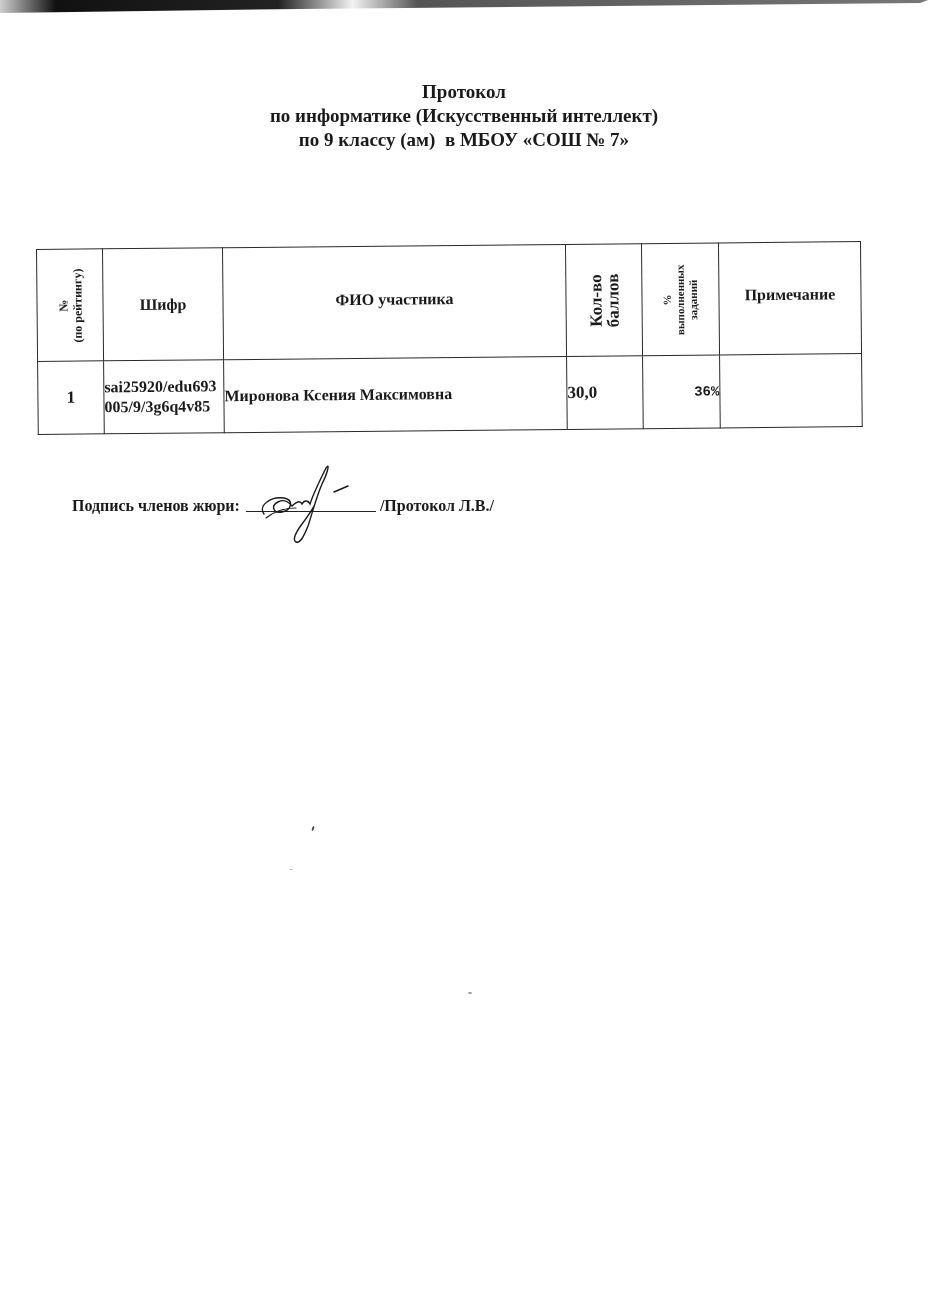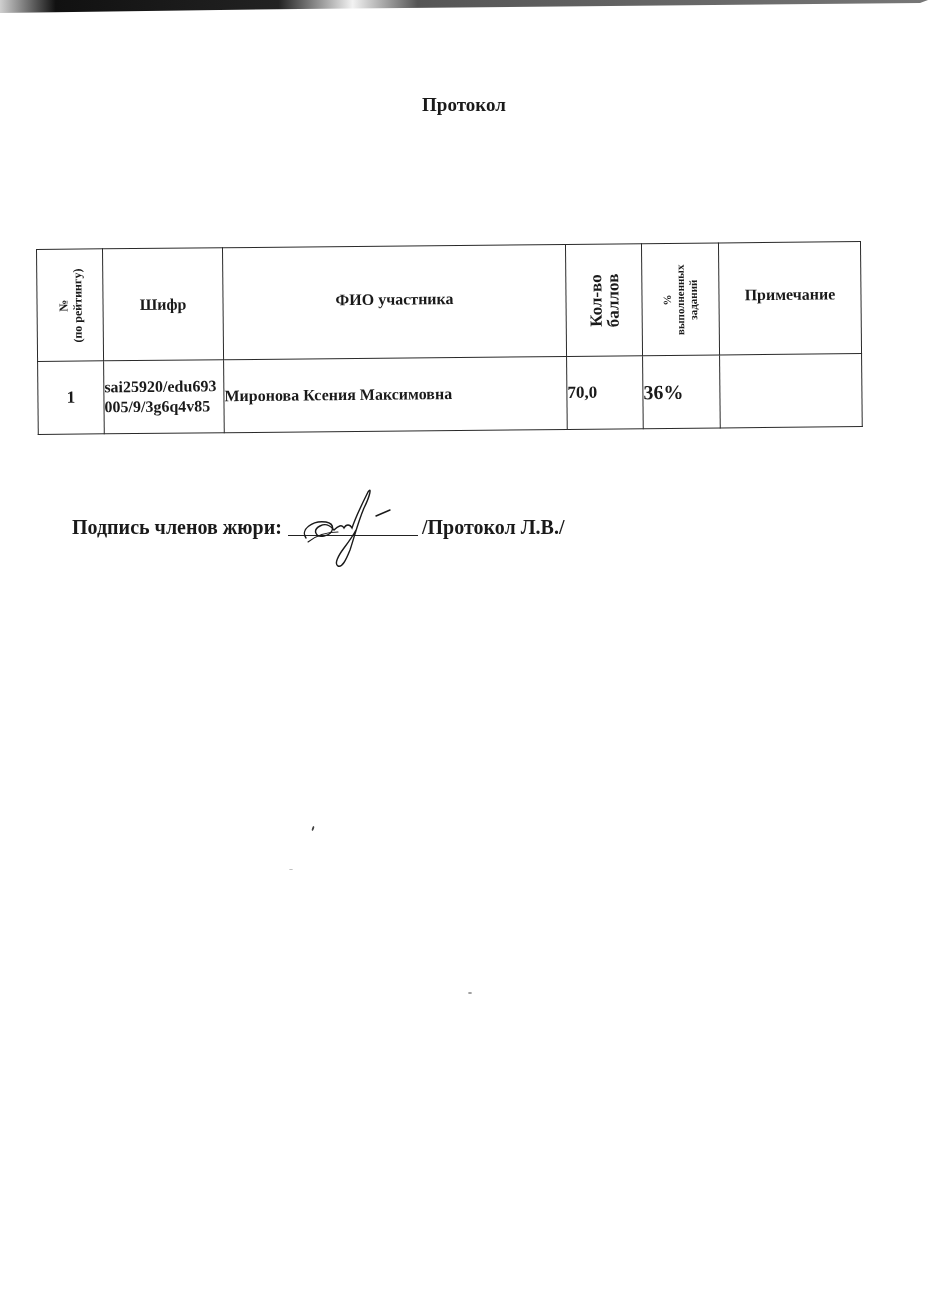--- a/index.html
+++ b/index.html
@@ -19,21 +19,21 @@
       position: absolute;
       left: 0;
       top: 0;
       width: 928px;
       height: 14px;
       pointer-events: none;
     }
     .title-block {
       position: absolute;
       left: 0;
-      top: 93px;
+      top: 80px;
       width: 928px;
       text-align: center;
       font-weight: bold;
       font-size: 19px;
       line-height: 24px;
     }
     .title-block div { white-space: pre; }
 
     .table-wrap {
       position: absolute;
@@ -89,31 +89,32 @@
       font-size: 16px;
       padding-left: 10px;
       padding-top: 6px;
     }
     td.c-score {
       font-size: 17px;
       padding-left: 6px;
       padding-top: 2px;
     }
     td.c-pct {
-      font-size: 20px;
-      text-align: left;
+      font-size: 14px;
+      text-align: right;
       padding-top: 2px;
+      font-family: Liberation Mono, monospace;
     }
 
     .sig-line-row {
       position: absolute;
       left: 72px;
-      top: 516px;
+      top: 497px;
       font-weight: bold;
-      font-size: 20px;
+      font-size: 16px;
       display: flex;
       align-items: flex-end;
       white-space: nowrap;
     }
     .sig-blank {
       display: inline-block;
       width: 130px;
       height: 1px;
       border-bottom: 1.3px solid #222;
       margin: 0 4px 3px 6px;
@@ -144,20 +145,22 @@
       <stop offset="0.38" stop-color="#f2f2f2"></stop>
       <stop offset="0.45" stop-color="#555"></stop>
       <stop offset="1" stop-color="#777"></stop>
     </linearGradient>
   </defs>
   <polygon points="0,0 928,0 920,3 300,9 0,13" fill="url(#g1)"></polygon>
 </svg>
 
 <div class="title-block">
   <div>Протокол</div>
+  <div>по информатике (Искусственный интеллект)</div>
+  <div>по 9 классу (ам)  в МБОУ «СОШ № 7»</div>
 </div>
 
 <div class="table-wrap">
   <table class="protocol">
     <colgroup>
       <col style="width:66px">
       <col style="width:120px">
       <col style="width:343px">
       <col style="width:76px">
       <col style="width:77px">
@@ -187,21 +190,21 @@
           </div>
         </th>
         <th class="h-plain" style="vertical-align: middle; padding-bottom: 8px;">Примечание</th>
       </tr>
     </thead>
     <tbody>
       <tr style="height:73px;">
         <td class="c-rank">1</td>
         <td class="c-code">sai25920/edu693005/9/3g6q4v85</td>
         <td class="c-name">Миронова Ксения Максимовна</td>
-        <td class="c-score">70,0</td>
+        <td class="c-score">30,0</td>
         <td class="c-pct">36%</td>
         <td></td>
       </tr>
     </tbody>
   </table>
 </div>
 
 <div class="sig-line-row">
   <span>Подпись членов жюри:</span>
   <span class="sig-blank">

